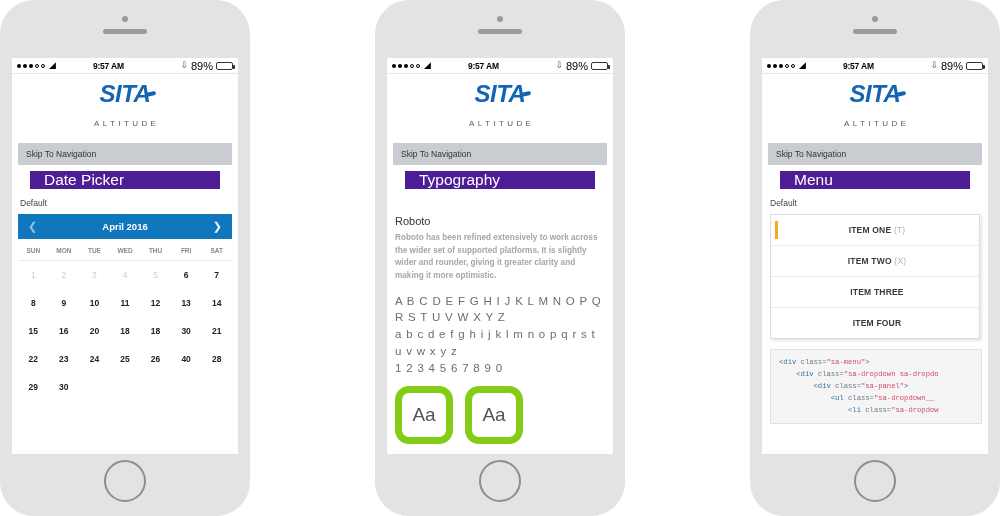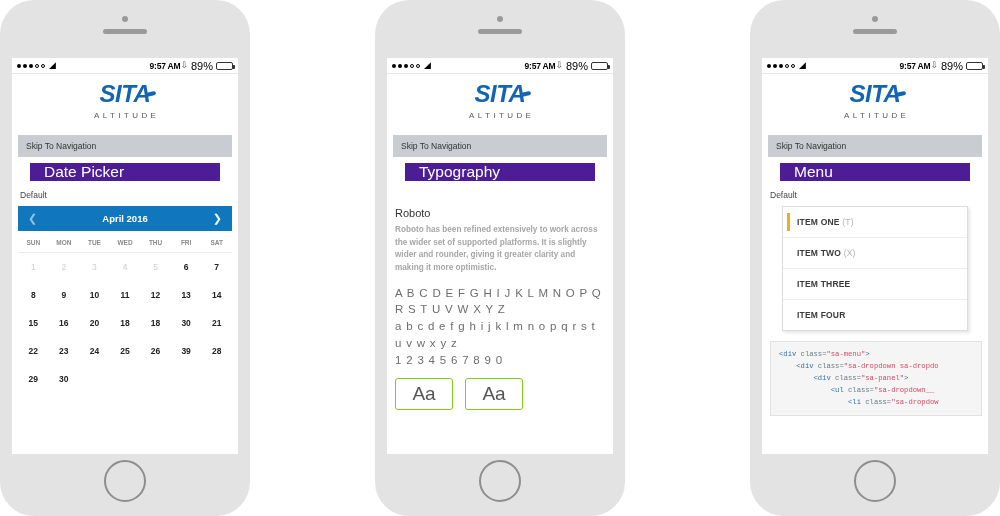--- a/index.html
+++ b/index.html
@@ -76,21 +76,21 @@
     color: #000;
     background: #fff;
     border-bottom: 1px solid #e6e6e6;
     box-sizing: border-box;
   }
   .sb-left { display: flex; align-items: center; gap: 2px; flex: 0 0 auto; }
   .sb-dots { display: flex; align-items: center; gap: 2px; }
   .dot { width: 4px; height: 4px; border-radius: 50%; background: #000; }
   .dot.hollow { background: transparent; border: 1px solid #000; width: 2px; height: 2px; }
   .wifi { margin-left: 2px; font-size: 9px; line-height: 1; }
-  .sb-center { flex: 1; text-align: right; font-weight: bold; font-size: 8.5px; letter-spacing: -0.2px; }
+  .sb-center { flex: 1; text-align: left; font-weight: bold; font-size: 8.5px; letter-spacing: -0.2px; margin-left: 37px; }
   .sb-right { display: flex; align-items: center; gap: 3px; flex: 0 0 auto; }
   .bt { font-size: 9px; color: #555; line-height: 1; }
   .batt-pct { font-size: 11px; }
   .batt {
     width: 17px; height: 8px;
     border: 1px solid #333; border-radius: 2px;
     position: relative; box-sizing: border-box; padding: 1px;
   }
   .batt::after {
     content: ""; position: absolute; right: -3px; top: 2px;
@@ -116,21 +116,21 @@
   }
   .logo-swoosh {
     position: absolute;
     right: -6px; top: 10px;
     width: 11px; height: 4px;
     background: #1464b4;
     border-radius: 2px;
     transform: rotate(-12deg);
   }
   .logo-altitude {
-    margin-top: 5px;
+    margin-top: 13px;
     font-size: 8px;
     color: #58595b;
     letter-spacing: 3.4px;
     text-indent: 3.4px;
   }
   .skipnav {
     background: #c9ccd1;
     color: #333;
     font-size: 8.5px;
     padding: 6px 8px;
@@ -187,30 +187,30 @@
   .cal-day.empty { color: transparent; }
 
   
   .typo { padding: 17px 8px; }
   .typo-name { font-size: 11px; color: #333; padding: 9px 0 5px; }
   .typo-desc { font-size: 8.2px; line-height: 1.55; color: #a6a6a6; margin: 0 0 10px; font-weight: bold; }
   .specimen { font-size: 11.5px; color: #6d6d6d; line-height: 1.45; letter-spacing: 0.8px; }
   .specimen div { white-space: nowrap; }
   .aa-row { display: flex; gap: 12px; margin-top: 10px; }
   .aa-box {
-    border: 1px solid #84cc16;
-    border-radius: 3px;
-    width: 58px; height: 32px;
+    border: 7px solid #84cc16;
+    border-radius: 14px;
+    width: 58px; height: 58px;
     display: flex; align-items: center; justify-content: center;
     font-size: 19px; color: #555;
     box-sizing: border-box;
   }
 
   
-  .menu-wrap { padding: 0 20px; }
+  .menu-wrap { padding: 0 8px; text-align: center; }
   .menu-panel {
     background: #fff;
     border: 1px solid #dcdcdc;
     box-shadow: 2px 2px 3px rgba(0,0,0,0.10);
   }
   .menu-item {
     position: relative;
     font-size: 8.5px;
     font-weight: bold;
     color: #3a3a3a;
@@ -321,21 +321,21 @@
             <div class="cal-day">20</div>
             <div class="cal-day">18</div>
             <div class="cal-day">18</div>
             <div class="cal-day">30</div>
             <div class="cal-day">21</div>
             <div class="cal-day">22</div>
             <div class="cal-day">23</div>
             <div class="cal-day">24</div>
             <div class="cal-day">25</div>
             <div class="cal-day">26</div>
-            <div class="cal-day">39</div>
+            <div class="cal-day">40</div>
             <div class="cal-day">28</div>
             <div class="cal-day">29</div>
             <div class="cal-day">30</div>
             <div class="cal-day empty"></div>
             <div class="cal-day empty"></div>
             <div class="cal-day empty"></div>
             <div class="cal-day empty"></div>
             <div class="cal-day empty"></div>
           </div>
       </div>

